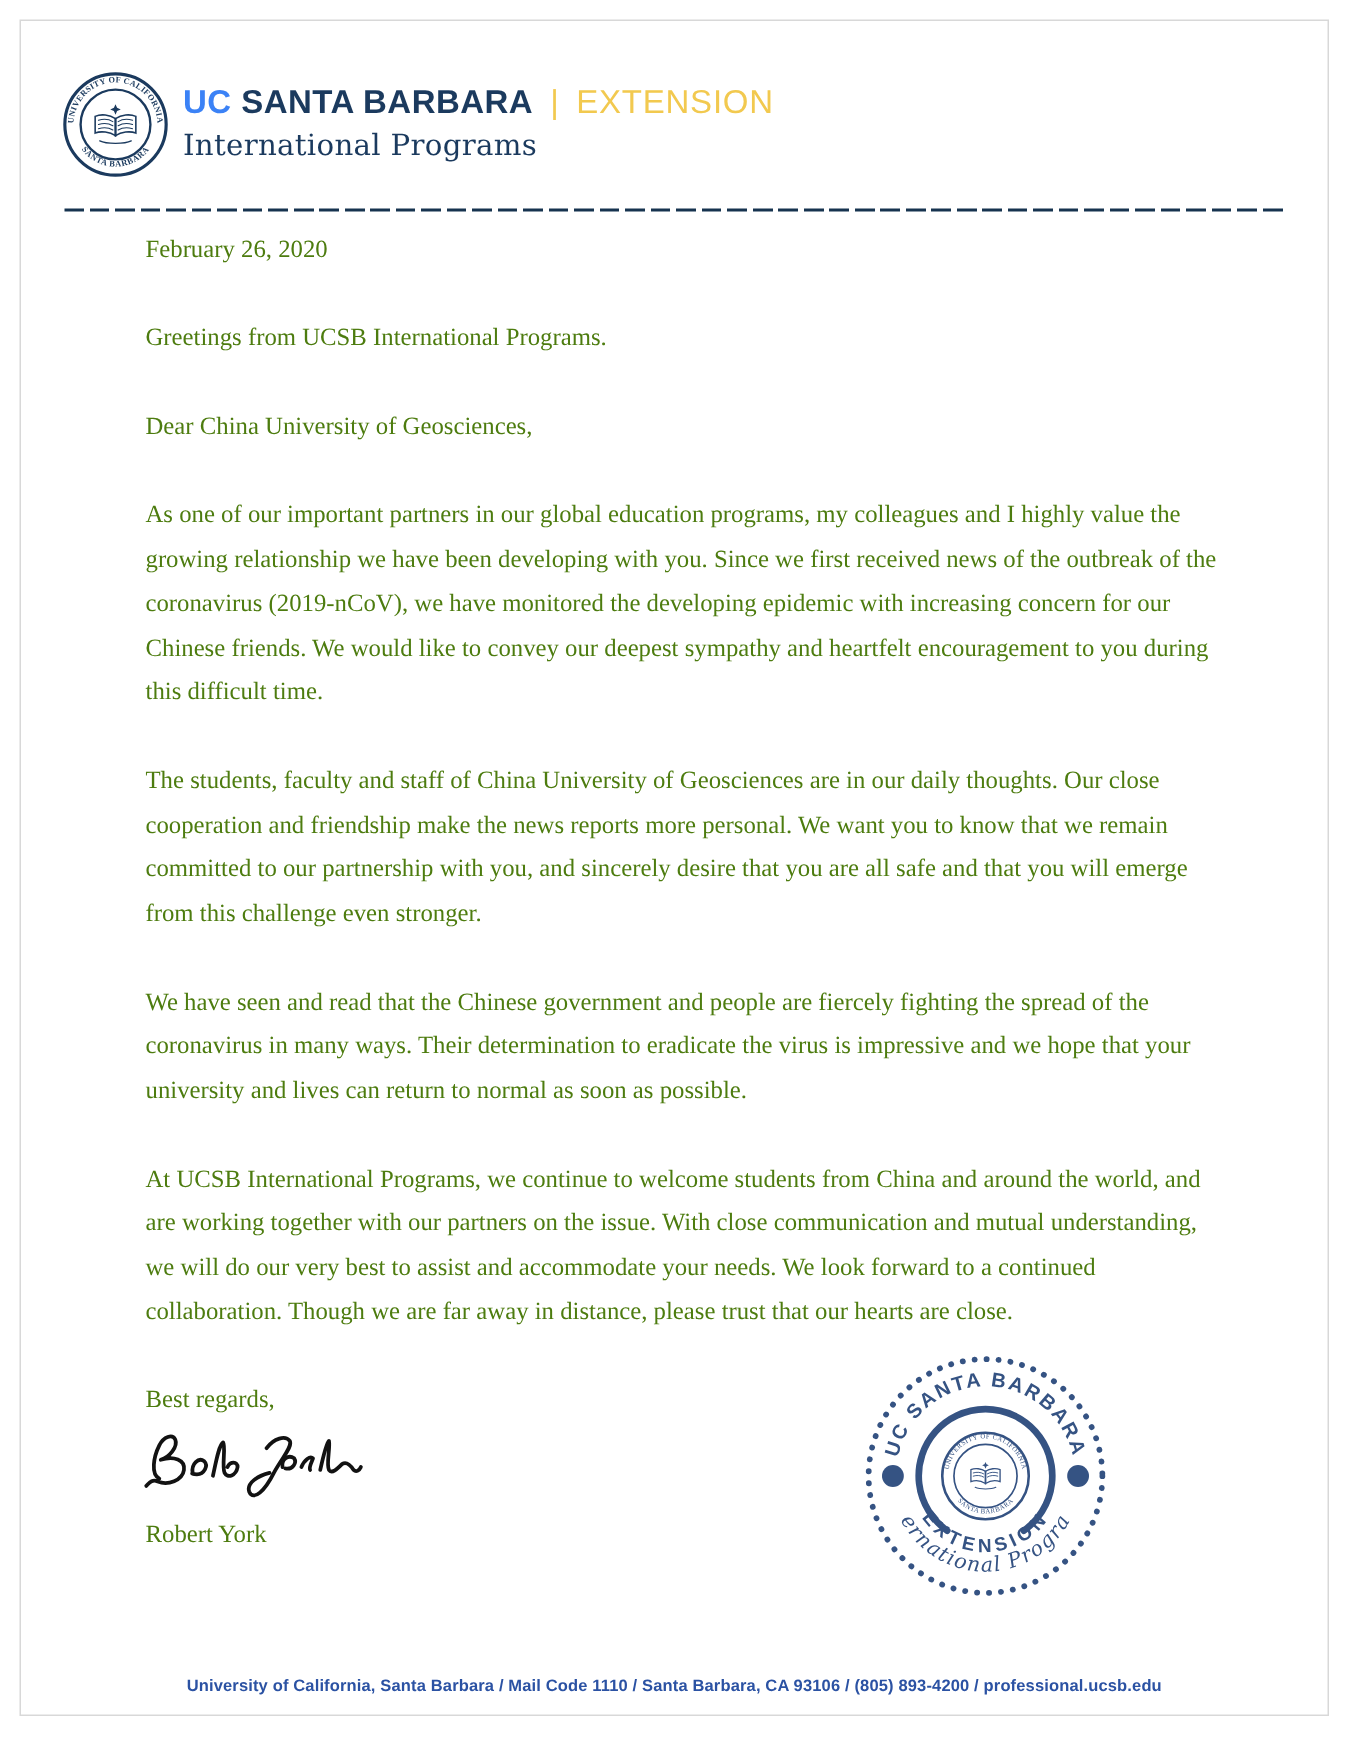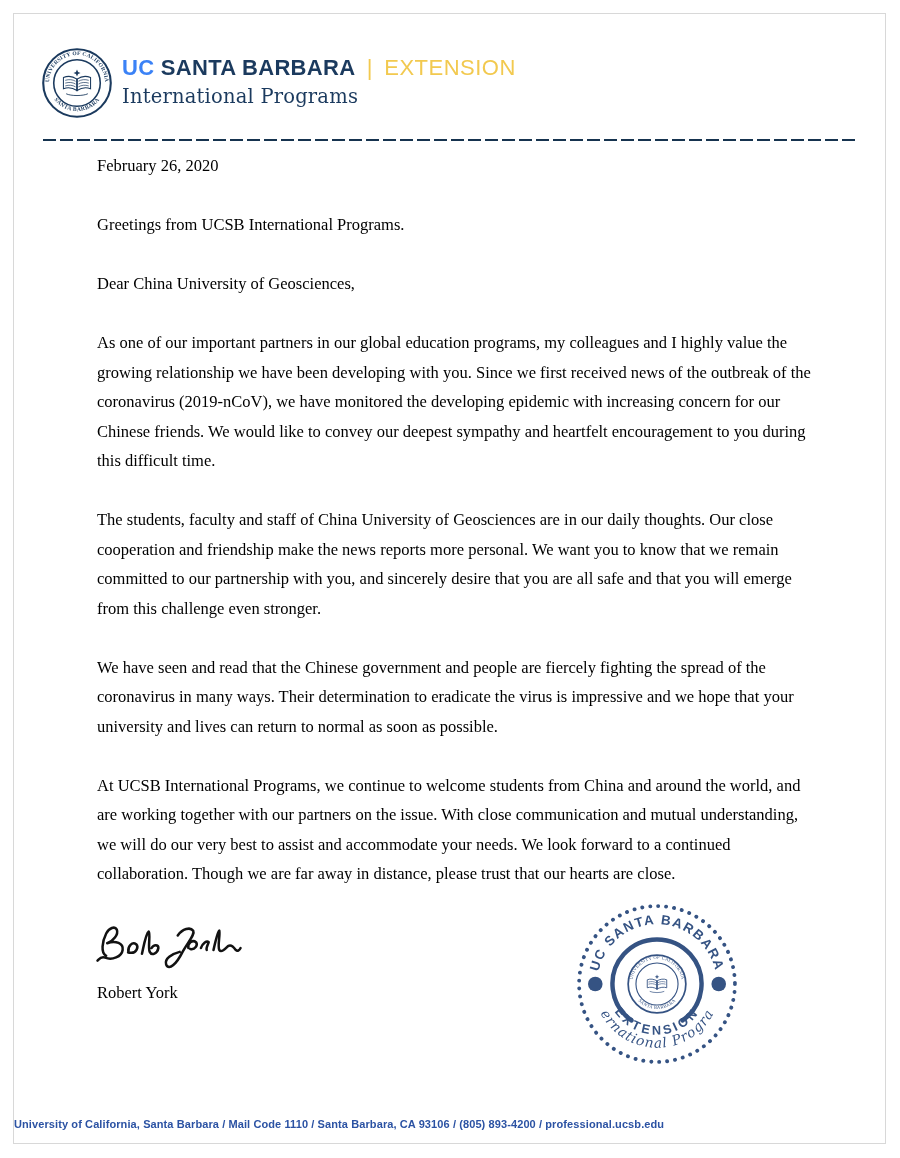--- a/index.html
+++ b/index.html
@@ -17,39 +17,39 @@
   .brand-divider { color:#f2c94f; font-weight:300; padding:0 5px; }
   .brand-ext { color:#f2c94f; font-weight:400; letter-spacing:.5px; }
   .brand-sub { font-family:"DejaVu Serif", serif; font-size:19.5px; color:#1b3a5e; margin-top:4px; letter-spacing:.2px; }
   .rule {
     position:absolute; left:29px; top:125px; width:814px; height:2px;
     background:repeating-linear-gradient(90deg,#16334f 0 13px, transparent 13px 17px);
   }
   
   .letter {
     position:absolute; left:83px; top:137px; width:723px;
-    font-size:16.5px; line-height:29.5px; color:#000000;
+    font-size:16.5px; line-height:29.5px; color:#4d7c0f;
   }
   .para { margin:0 0 29.5px 0; }
   .tight { margin:0; }
   .sig-block { position:relative; height:60px; }
   .sig-svg { position:absolute; left:-3px; top:2px; }
   
   .stamp { position:absolute; left:558px; top:885px; width:170px; height:170px; opacity:.95; }
   .stamp text { fill:#2b4a7d; }
   .st-arc-top { font-family:"Liberation Sans", sans-serif; font-weight:700; font-size:13.2px; letter-spacing:1.5px; }
   .st-arc-ext { font-family:"Liberation Sans", sans-serif; font-weight:700; font-size:12.5px; letter-spacing:3px; }
   .st-arc-ip  { font-family:"DejaVu Serif", serif; font-style:italic; font-size:13.5px; letter-spacing:1px; }
   .st-tiny    { font-family:"Liberation Serif", serif; font-size:4.5px; letter-spacing:.3px; }
   
   .hs-arc-top { font-family:"Liberation Serif", serif; font-weight:700; font-size:6.3px; fill:#1b3a5e; letter-spacing:.3px; }
   .hs-arc-bot { font-family:"Liberation Serif", serif; font-weight:700; font-size:6.5px; fill:#1b3a5e; letter-spacing:.4px; }
   
   .footer {
-    position:absolute; left:0; right:0; top:1104px; 
+    position:absolute; left:0; right:0; top:1104px; text-align:center;
     font-family:"Liberation Sans", sans-serif; font-size:11px; font-weight:700;
     color:#2b52a3; letter-spacing:.1px;
   }
 </style>
 </head>
 <body>
 
 <div class="page">
 
   <svg class="seal-logo" viewBox="0 0 80 80">
@@ -85,20 +85,21 @@
   <div class="rule"></div>
 
   <div class="letter">
     <p class="para">February 26, 2020</p>
     <p class="para">Greetings from UCSB International Programs.</p>
     <p class="para">Dear China University of Geosciences,</p>
     <p class="para">As one of our important partners in our global education programs, my colleagues and I highly value the growing relationship we have been developing with you. Since we first received news of the outbreak of the coronavirus (2019-nCoV), we have monitored the developing epidemic with increasing concern for our Chinese friends. We would like to convey our deepest sympathy and heartfelt encouragement to you during this difficult time.</p>
     <p class="para">The students, faculty and staff of China University of Geosciences are in our daily thoughts. Our close cooperation and friendship make the news reports more personal. We want you to know that we remain committed to our partnership with you, and sincerely desire that you are all safe and that you will emerge from this challenge even stronger.</p>
     <p class="para">We have seen and read that the Chinese government and people are fiercely fighting the spread of the coronavirus in many ways. Their determination to eradicate the virus is impressive and we hope that your university and lives can return to normal as soon as possible.</p>
     <p class="para">At UCSB International Programs, we continue to welcome students from China and around the world, and are working together with our partners on the issue. With close communication and mutual understanding, we will do our very best to assist and accommodate your needs. We look forward to a continued collaboration. Though we are far away in distance, please trust that our hearts are close.</p>
+    <p class="tight">Best regards,</p>
 
     <div class="sig-block">
       <svg class="sig-svg" width="152" height="58" viewBox="0 0 152 60" aria-label="Bob York">
         <g fill="none" stroke="#121212" stroke-width="2.6" stroke-linecap="round" stroke-linejoin="round">
           <path d="M10,37 C4,34 6,22 10,14 C13,8 19,6 21,10 C23,15 17,22 11,24 C20,21 28,24 27,31 C26,38 16,42 9,39 C5,37 3,40 1,42"></path>
           <path d="M33,33 C32,27 37,22 41,25 C44,28 41,34 36,34 C33,34 32,33.5 33,33"></path>
           <path d="M47,35 C49,26 51,14 54,12 C56,15 53,28 55,33 C57,37 63,35 64,29 C64,25 59,25 57,29"></path>
           <path d="M84,16 C89,9 97,7 100,11 C102,15 95,22 89,33 C83,45 75,53 72,46 C70,40 78,35 86,33"></path>
           <path d="M95,29 C94,24 99,20 103,23 C105,26 102,31 97,30"></path>
           <path d="M108,29 C110,24 114,21 116,23 C115,26 113,29 114,31"></path>

